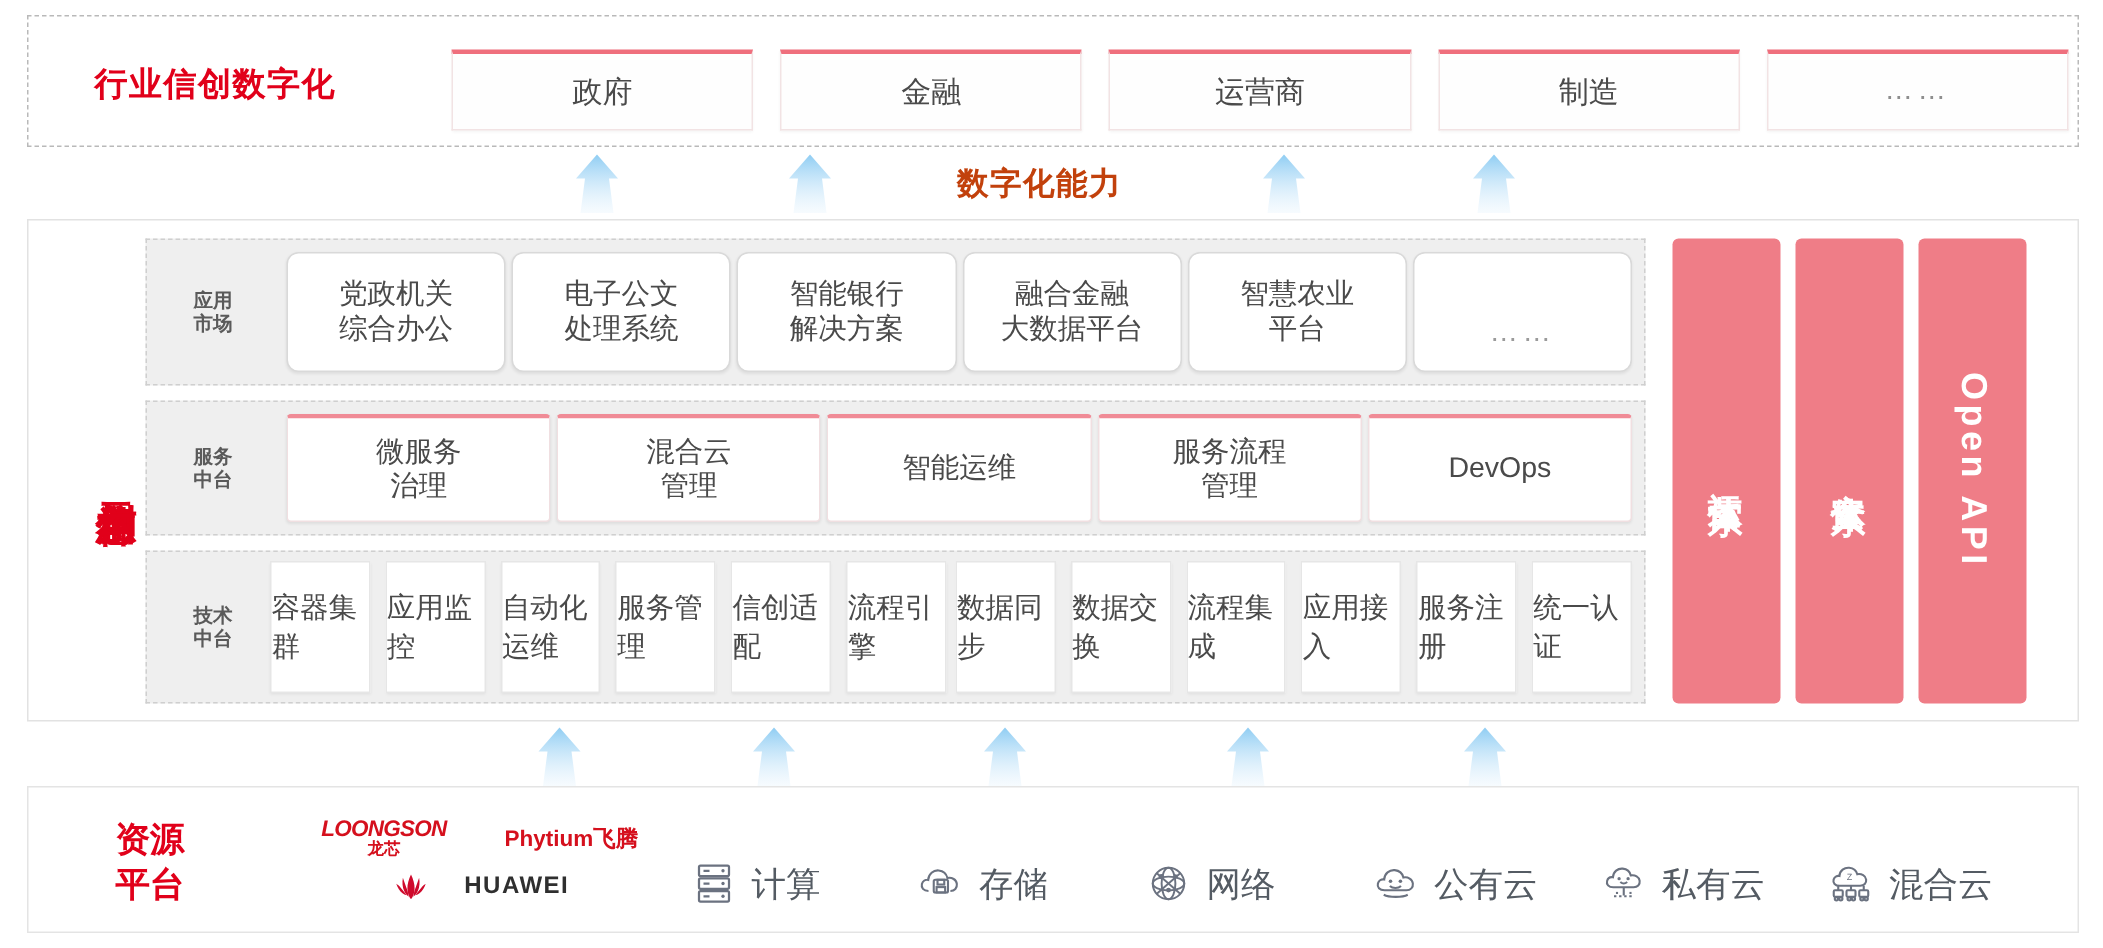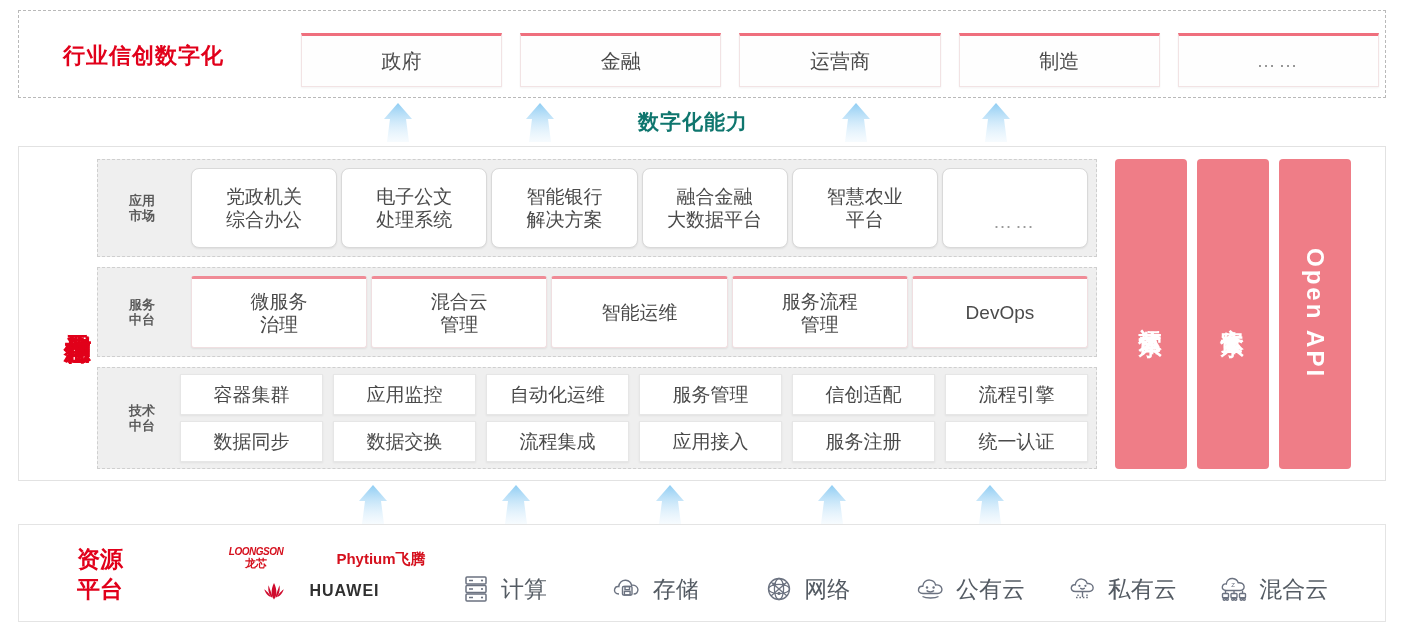--- a/index.html
+++ b/index.html
@@ -39,21 +39,21 @@
 
   
   .arrow-strip-top {
     position: absolute; left: 0; top: 100px; width: 1402px; height: 42px;
   }
   .arrow {
     position: absolute; bottom: 0; width: 44px; height: 40px;
   }
   .cap-label {
     position: absolute; left: 638px; top: 108px;
-    font-size: 21px; font-weight: bold; color: #0f766e;
+    font-size: 21px; font-weight: bold; color: #c2410c;
     letter-spacing: 1px;
   }
 
   
   .cloud-panel {
     position: absolute; left: 18px; top: 146px; width: 1368px; height: 335px;
     background: #ffffff; border: 1px solid #e2e2e2;
   }
   .cloud-title {
     position: absolute; left: 36px; top: 12px; width: 44px; height: 310px;
@@ -96,21 +96,21 @@
     border: 1px solid #f0dfe1;
     border-top: 3px solid #f08b96;
     border-radius: 3px;
     display: flex; align-items: center; justify-content: center; text-align: center;
     font-size: 19px; color: #4a4a4a; line-height: 1.22;
     box-shadow: 0 1px 2px rgba(0,0,0,0.07);
   }
 
   .tech-rows {
     position: absolute; left: 82px; right: 8px; top: 6px; bottom: 6px;
-    display: flex; flex-direction: column; gap: 6px;
+    display: flex; flex-direction: row; gap: 6px;
   }
   .tech-row { flex: 1 1 0; display: flex; gap: 10px; }
   .tech-card {
     flex: 1 1 0; background:#fff; border:1px solid #e6e6e6;
     display: flex; align-items: center; justify-content: center;
     font-size: 19px; color: #4a4a4a;
     box-shadow: 0 1px 2px rgba(0,0,0,0.06);
   }
 
   
@@ -139,21 +139,21 @@
     position: absolute; left: 36px; top: 20px; width: 90px;
     font-size: 23px; font-weight: bold; color: #e1001a; line-height: 1.3;
     text-align: center;
   }
   .logos {
     position: absolute; left: 176px; top: 12px; width: 250px; height: 74px;
   }
   .logo-row1 { position:absolute; left:0; top:6px; width:250px; height:32px; display:flex; align-items:center; }
   .logo-loongson { position:relative; width:122px; text-align:center; }
   .logo-loongson .en {
-    font-size:10px; font-weight:bold; color:#d5101d; font-style:italic;
+    font-size:15px; font-weight:bold; color:#d5101d; font-style:italic;
     letter-spacing:-0.5px; display:block; line-height:1;
   }
   .logo-loongson .cn { font-size:11px; font-weight:bold; color:#d5101d; display:block; line-height:1.2;}
   .logo-phytium { position:relative; width:128px; text-align:center; font-size:15px; font-weight:bold; color:#d5101d; }
   .logo-row2 { position:absolute; left:0; top:44px; width:250px; display:flex; align-items:center; justify-content:center; gap:23px;}
   .hw-mark { width:26px; height:20px; }
   .hw-text { font-size:16px; font-weight:bold; color:#2f2f2f; letter-spacing:1px; }
 
   .res-items {
     position: absolute; left: 440px; top: 40px; width: 910px; height: 48px;

